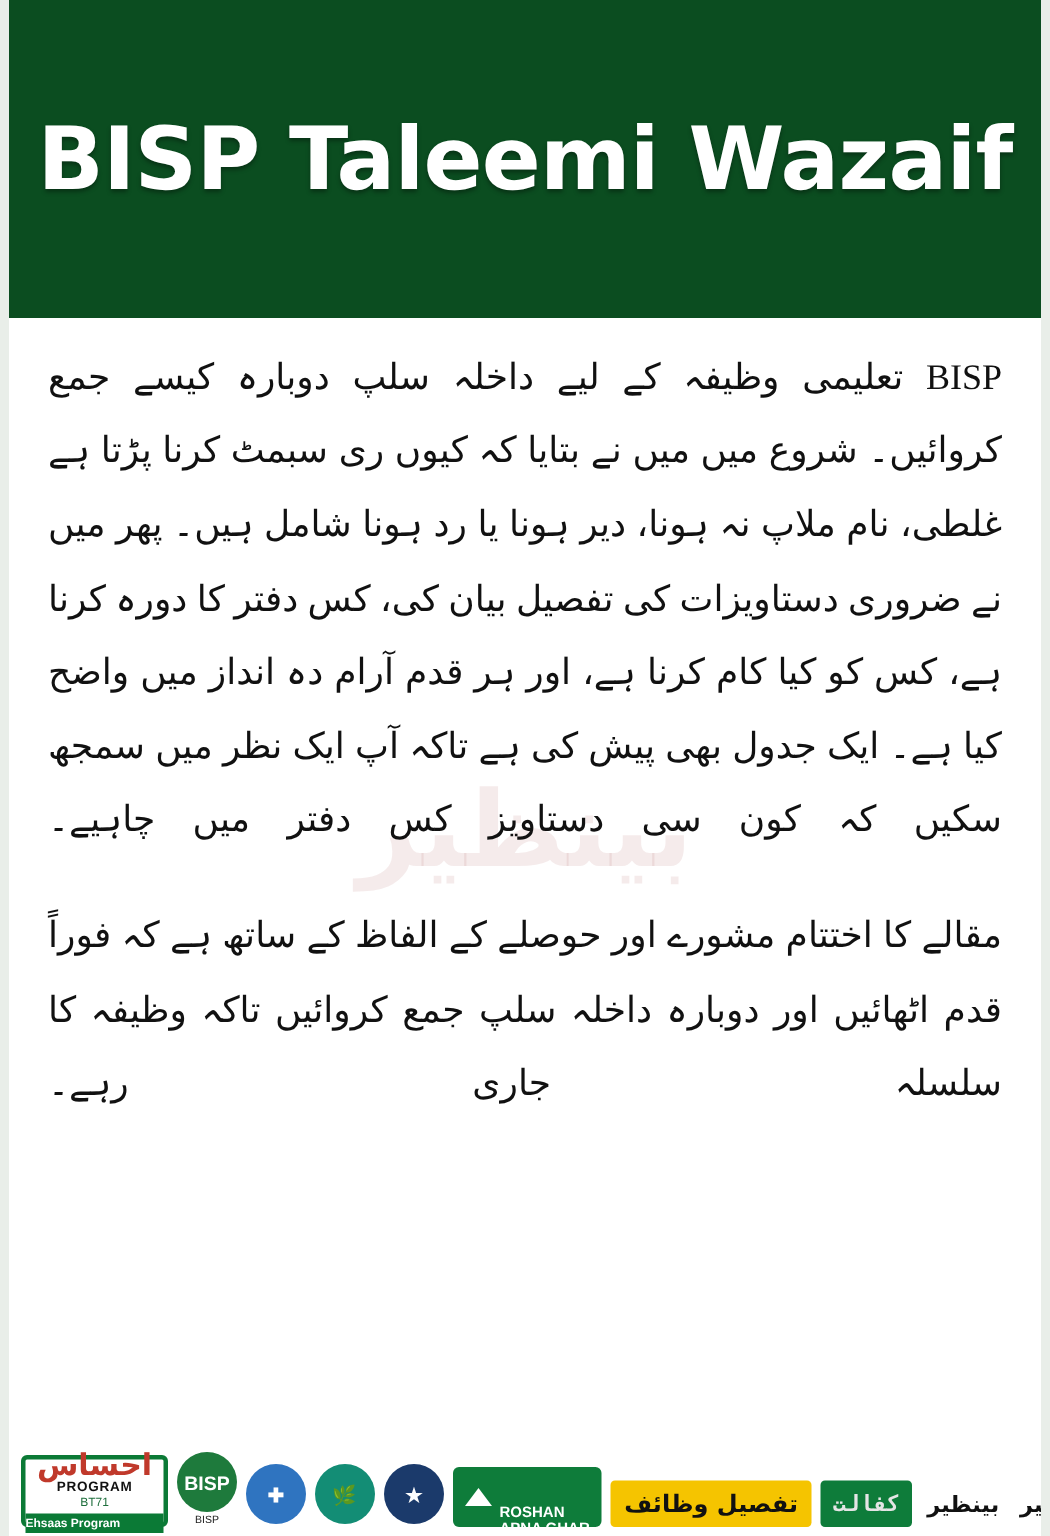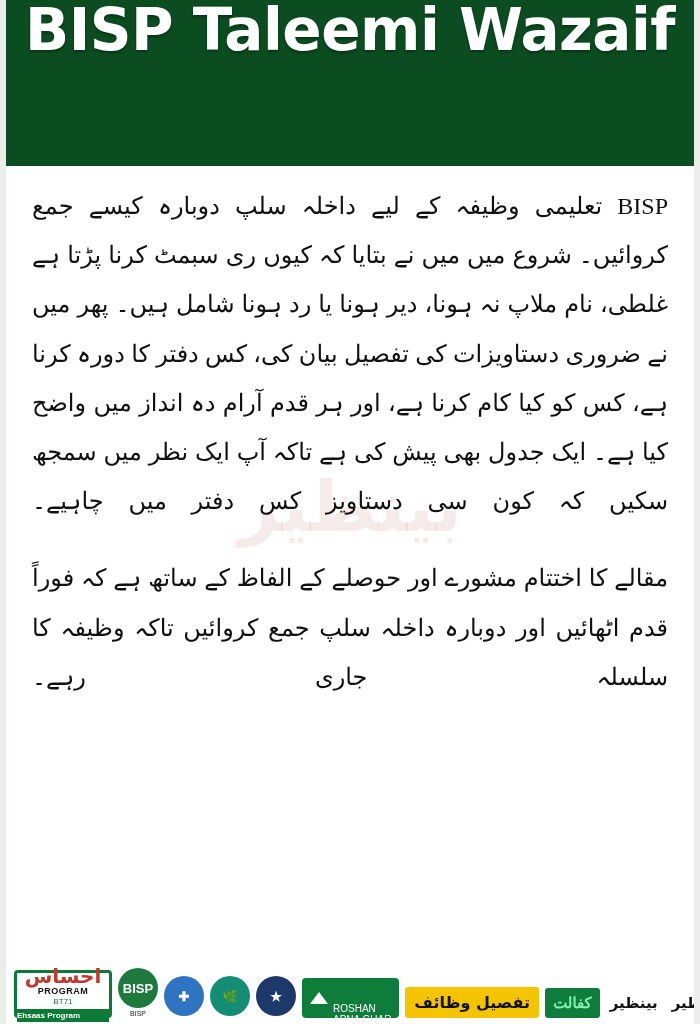--- a/index.html
+++ b/index.html
@@ -20,23 +20,24 @@
     position: relative;
     background: #ffffff;
     box-sizing: border-box;
     border-left: 6px solid #e9eee9;
     border-right: 6px solid #e9eee9;
     overflow: hidden;
   }
   
   .header {
     background: #0b4d20;
-    height: 166px;
-    width: 100%;
-    display: flex;
+    height: 212px;
+    width: 100%;
+    display: flex;
+    align-items: center;
     justify-content: center;
     position: relative;
   }
   .header-title {
     color: #ffffff;
     font-size: 58px;
     font-weight: bold;
     letter-spacing: -0.5px;
     text-align: center;
     font-family: "DejaVu Sans", sans-serif;
@@ -184,39 +185,39 @@
   .roshan-house {
     width: 0;
     height: 0;
     border-left: 9px solid transparent;
     border-right: 9px solid transparent;
     border-bottom: 12px solid #ffffff;
   }
   .roshan-text {
     font-size: 10px;
     line-height: 1.1;
-    font-weight: normal;
+    font-weight: bold;
     margin-top: 31px;
   }
   .yellow-chip {
     flex: none;
     background: #f5c400;
     color: #111111;
     font-family: "DejaVu Sans", sans-serif;
     font-size: 16px;
     font-weight: bold;
     padding: 6px 9px;
     border-radius: 3px;
     direction: rtl;
   }
   .green-chip {
     flex: none;
     background: #0e7c3a;
-    color: #86efac;
-    font-family: Liberation Sans, sans-serif;
+    color: #e5e5e5;
+    font-family: Liberation Mono, monospace;
     font-size: 15px;
     font-weight: bold;
     padding: 6px 8px;
     border-radius: 3px;
     direction: rtl;
   }
   .white-chip {
     flex: none;
     color: #111111;
     font-family: "DejaVu Sans", sans-serif;

